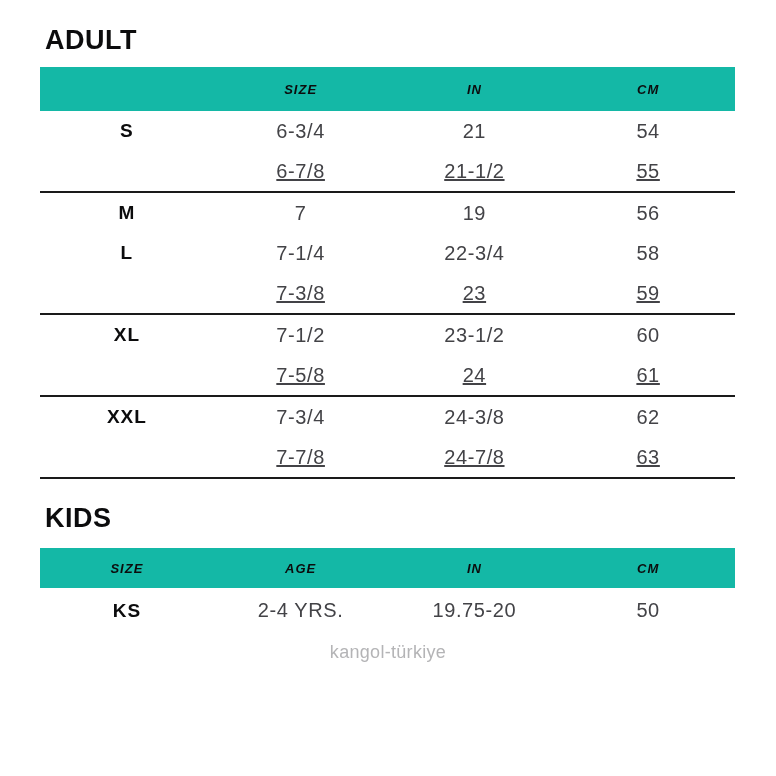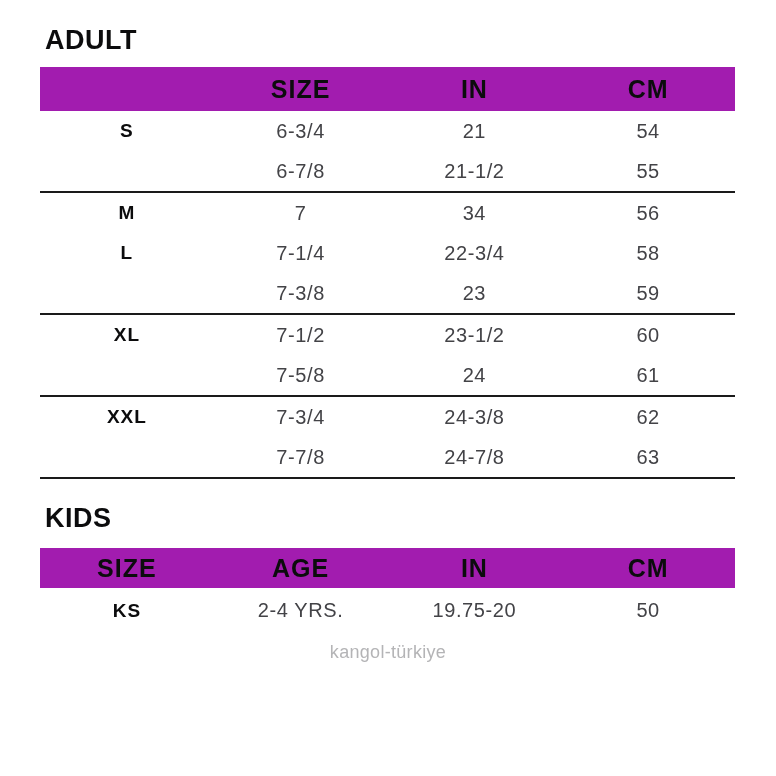--- a/index.html
+++ b/index.html
@@ -32,29 +32,30 @@
     table-layout: fixed;
     width: 695px;
     margin-left: 40px;
   }
   #adult-table { margin-top: 13px; }
   #kids-table  { margin-top: 16px; }
 
   table.size-table col { width: 25%; }
 
   table.size-table thead th {
-    background: #a21caf;
+    background: #14b8a6;
     height: 44px;
-    font-size: 25px;
+    font-size: 13px;
     font-weight: 700;
     letter-spacing: 1px;
     color: #0c0c0d;
     text-align: center;
     vertical-align: middle;
     padding: 0;
+    font-style: italic;
   }
   #kids-table thead th { height: 40px; }
 
   table.size-table tbody td {
     height: 40px;
     padding: 0;
     text-align: center;
     vertical-align: middle;
     font-size: 20px;
     font-weight: 400;
@@ -64,20 +65,21 @@
   #kids-table tbody td { height: 45px; text-align: center; }
 
   table.size-table tbody td.row-label {
     font-size: 19px;
     font-weight: 700;
     letter-spacing: 1px;
     color: #0c0c0d;
   }
   #adult-table tbody tr.group-end td {
     border-bottom: 2px solid #1a1a1a;
+    text-decoration: underline;
   }
   .footer {
     margin-top: 9px;
     width: 776px;
     text-align: center;
     font-size: 18px;
     letter-spacing: 0.3px;
     color: #b4b4b6;
   }
 </style>
@@ -112,21 +114,21 @@
       </tr>
       <tr class="group-end">
         <td class="row-label"></td>
         <td>6-7/8</td>
         <td>21-1/2</td>
         <td>55</td>
       </tr>
       <tr>
         <td class="row-label">M</td>
         <td>7</td>
-        <td>34</td>
+        <td>19</td>
         <td>56</td>
       </tr>
       <tr>
         <td class="row-label">L</td>
         <td>7-1/4</td>
         <td>22-3/4</td>
         <td>58</td>
       </tr>
       <tr class="group-end">
         <td class="row-label"></td>

